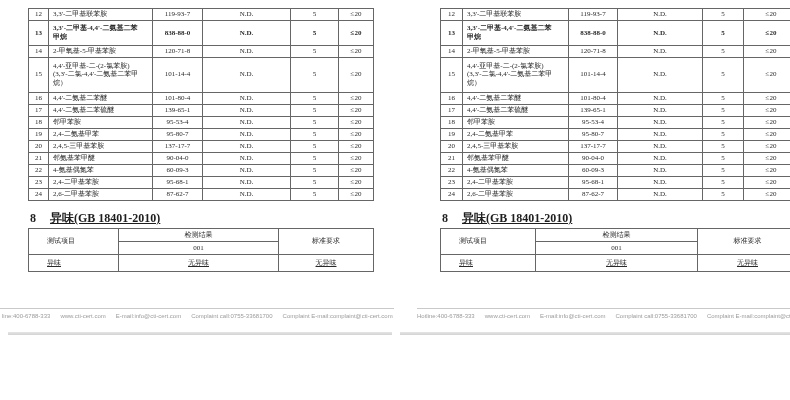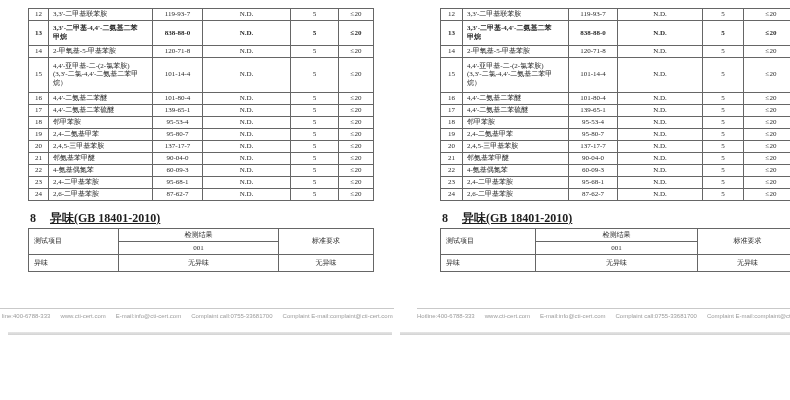--- a/index.html
+++ b/index.html
@@ -27,22 +27,22 @@
   .sec-head{position:absolute;top:199px;font-size:12px;font-weight:bold;color:#1e1e1e;}
   .p1 .sec-head{left:30px;}
   .p2 .sec-head{left:44px;}
   .sec-title{text-decoration:underline;margin-left:14px;}
 
   .odor-wrap{position:absolute;top:217px;}
   .p1 .odor-wrap{left:28px;}
   .p2 .odor-wrap{left:42px;}
   .odor tr:nth-child(1){height:13px;}
   .odor tr:nth-child(2){height:13px;}
-  .odor tr:nth-child(3){height:17px;}
-  .odor td.t-left{text-align:left;padding-left:5px;}
+  .odor tr:nth-child(3){height:17px;text-decoration:underline;}
+  .odor td.t-left{text-align:left;padding-left:18px;}
 
   .footer{position:absolute;top:297px;border-top:1px solid #c9c9c9;padding-top:4px;
           font-family:"Liberation Sans","DejaVu Sans",sans-serif;font-size:6px;
           color:#9b9b9b;white-space:nowrap;overflow:hidden;}
   .p1 .footer{left:0;width:392px;padding-left:2px;}
   .p2 .footer{left:19px;width:383px;}
   .f-item{margin-right:10px;}
 
   .band{position:absolute;top:321px;height:3px;background:linear-gradient(#e6e6e6,#d2d2d2);}
   .p1 .band{left:8px;width:384px;}

